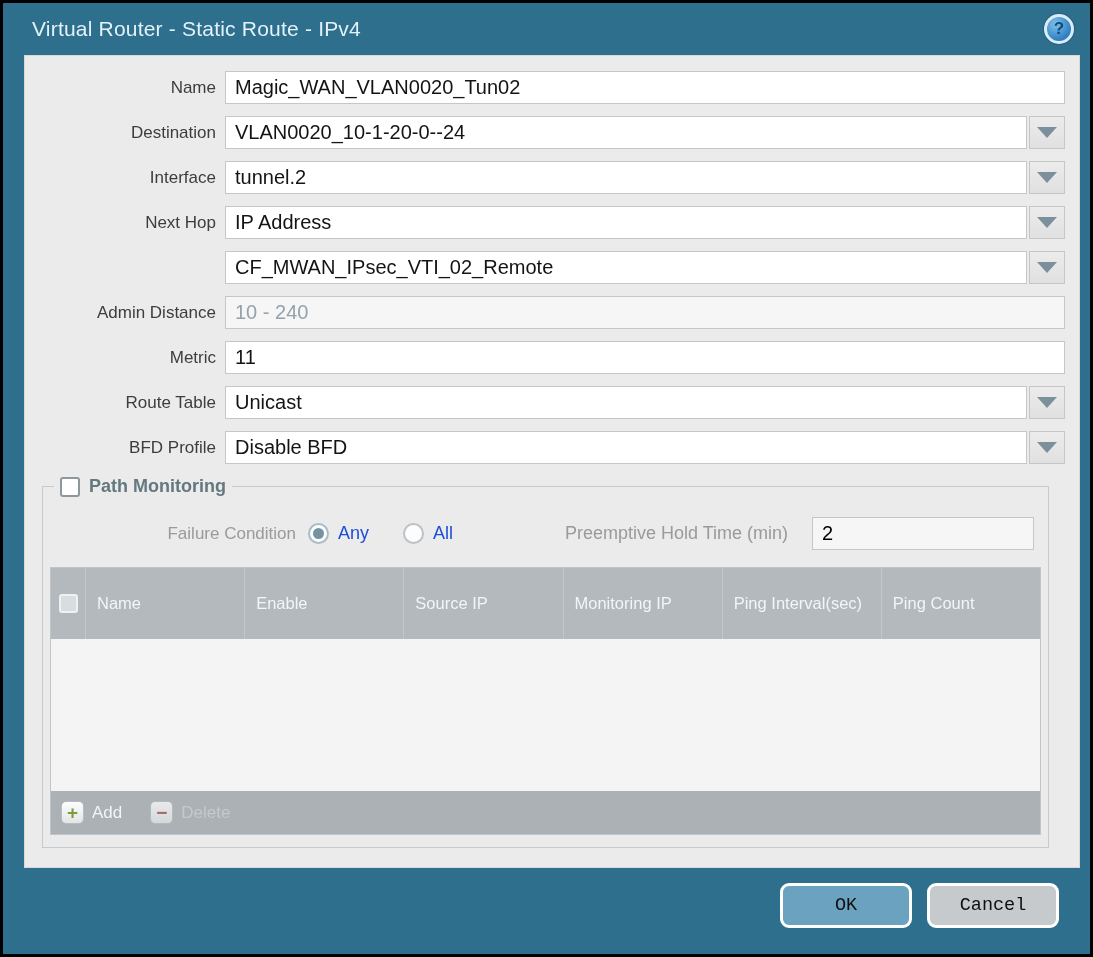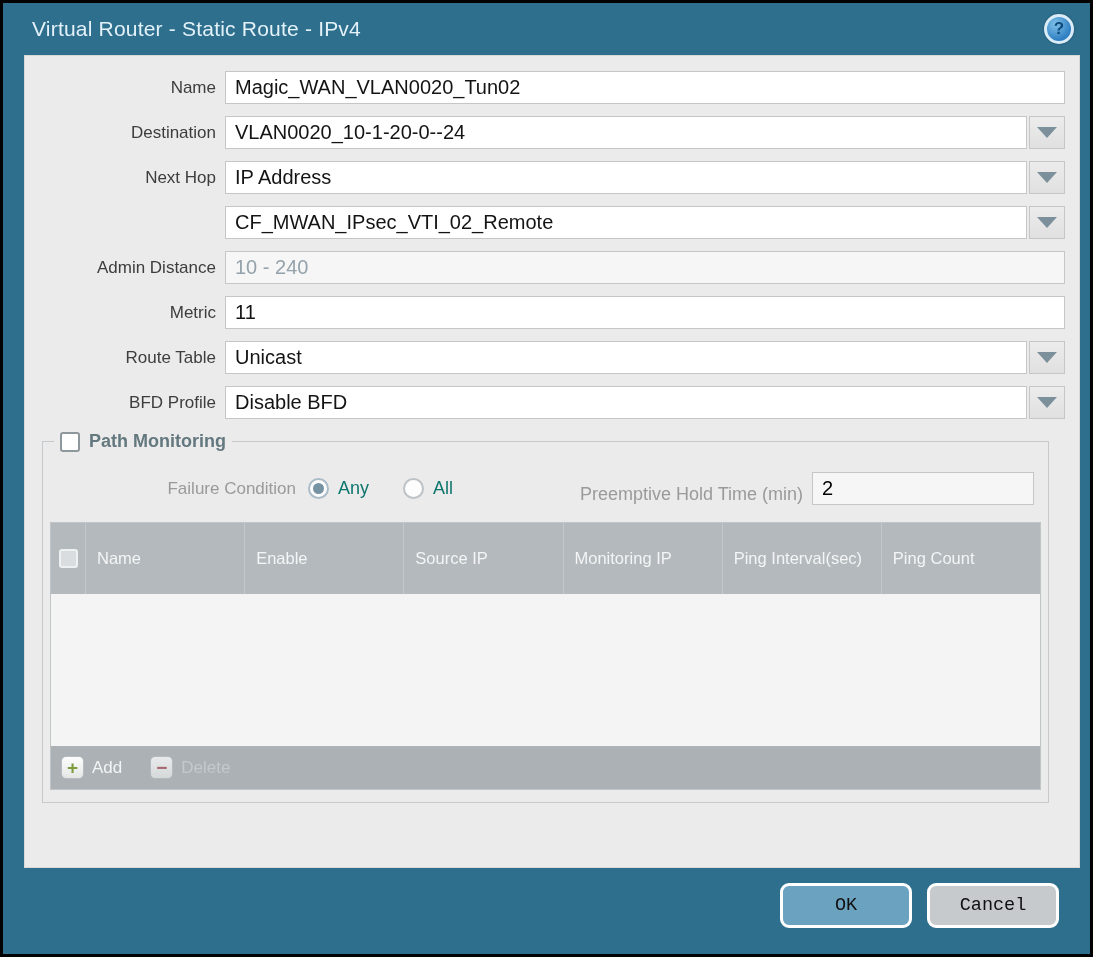--- a/index.html
+++ b/index.html
@@ -156,23 +156,23 @@
   .radio-circle.checked { border-color: #a9bcc7; }
   .radio-circle.checked::after {
     content: "";
     width: 11px; height: 11px;
     border-radius: 50%;
     background: #7693a4;
   }
   .radio-item .radio-lbl {
     margin-left: 9px;
     font-size: 18px;
-    color: #0f766e;
-  }
-  .hold-group { margin-left: auto; display: flex; align-items: flex-end; }
+    color: #1d4ed8;
+  }
+  .hold-group { margin-left: auto; display: flex; align-items: center; gap: 15px; }
   .hold-group .hold-lbl {
     font-size: 18px;
     color: #9a9a9a;
     padding-right: 9px;
   }
   .hold-group .txt { flex: 0 0 222px; width: 222px; }
   
   .pm-table { border: 1px solid #c0c5c8; }
   .tbl-header {
     display: flex;
@@ -274,20 +274,29 @@
     <div class="form-row">
       <span class="lbl">Destination</span>
       <div class="field">
         <input class="txt" type="text" value="VLAN0020_10-1-20-0--24" style="">
         <div class="dd-btn">
           <span class="dd-arrow"></span>
         </div>
       </div>
     </div>
 
+    <div class="form-row">
+      <span class="lbl">Interface</span>
+      <div class="field">
+        <input class="txt" type="text" value="tunnel.2" style="">
+        <div class="dd-btn">
+          <span class="dd-arrow"></span>
+        </div>
+      </div>
+    </div>
 
     <div class="form-row">
       <span class="lbl">Next Hop</span>
       <div class="field">
         <input class="txt" type="text" value="IP Address" style="">
         <div class="dd-btn">
           <span class="dd-arrow"></span>
         </div>
       </div>
     </div>

